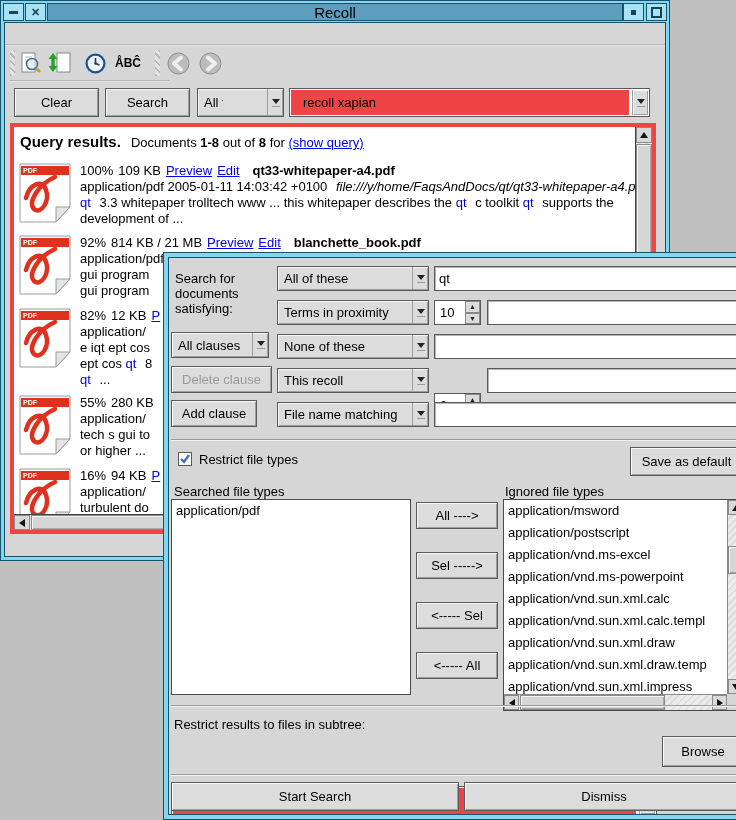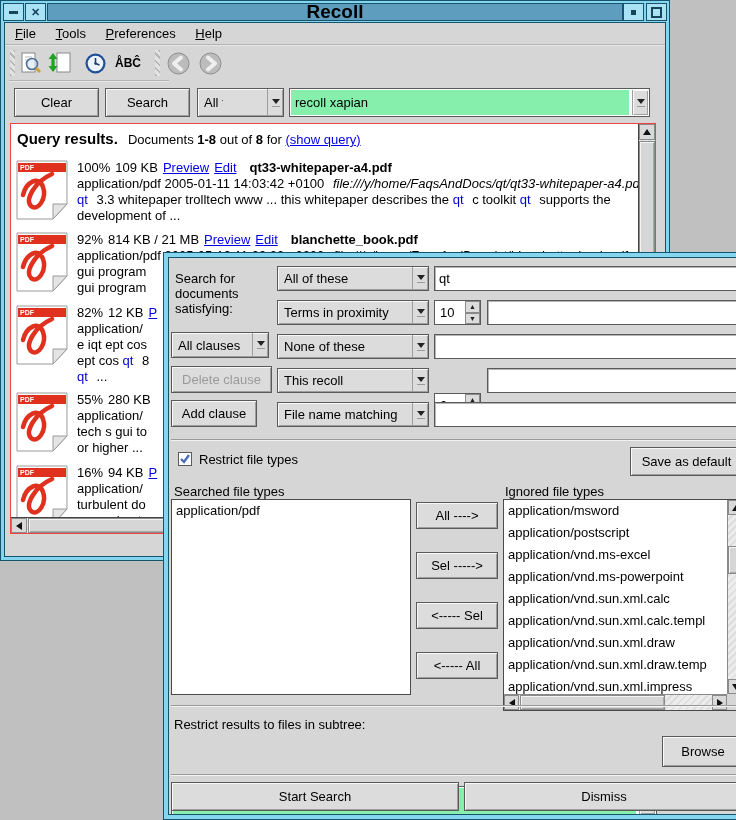--- a/index.html
+++ b/index.html
@@ -12,21 +12,21 @@
   .abs{position:absolute;}
 
   
   .xwin{position:absolute;background:var(--frame);border:1px solid var(--framedark);}
   .titlebar{position:absolute;top:2px;left:2px;right:2px;height:18px;display:flex;}
   .tb-btn{width:21px;height:18px;background:#a9e2f5;border:1px solid var(--framedark);
           display:flex;align-items:center;justify-content:center;margin-right:1px;}
   .tb-btn:last-child{margin-right:0;margin-left:1px;}
   .tb-title{flex:1;background:var(--titlebar);border:1px solid var(--framedark);
             display:flex;align-items:center;justify-content:center;
-            font-weight:bold;font-size:19px;color:#000;}
+            font-weight:normal;font-size:15px;color:#000;}
   .glyph-min{width:9px;height:3px;background:#16455a;}
   .glyph-close{font-size:11px;line-height:1;color:#16455a;font-weight:bold;}
   .glyph-dot{width:5px;height:5px;background:#16455a;}
   .glyph-max{width:11px;height:11px;border:2px solid #16455a;}
   .wcontent{position:absolute;top:21px;left:3px;right:3px;bottom:3px;
             background:#d6d6d6;border:1px solid var(--framedark);overflow:hidden;}
 
   
   .raised{background:#dcdcdc;border:1px solid #5a5a5a;
           box-shadow:inset 1px 1px 0 #f8f8f8, inset -1px -1px 0 #9e9e9e;}
@@ -37,21 +37,21 @@
   .cb-arrow{width:16px;align-self:stretch;border-left:1px solid #9e9e9e;
             display:flex;flex-direction:column;align-items:center;justify-content:center;}
   .cb-arrow .tri{width:0;height:0;border-left:4px solid transparent;border-right:4px solid transparent;
                  border-top:5px solid #222;}
   .cb-arrow .bar{width:8px;height:1px;background:#9a9a9a;margin-top:2px;}
   .qinput{background:#fff;border:1px solid #5a5a5a;box-shadow:inset 1px 1px 0 #b5b5b5;
           font-family:"Liberation Sans",sans-serif;font-size:13px;padding-left:4px;}
   input.qinput{outline:none;}
   .combo-edit{background:#fff;border:1px solid #5a5a5a;position:relative;}
   .combo-edit input{position:absolute;left:1px;top:1px;bottom:1px;right:20px;border:none;outline:none;
-                    font-family:"Liberation Sans",sans-serif;font-size:13px;padding-left:4px;background:#86efac;}
+                    font-family:"Liberation Sans",sans-serif;font-size:13px;padding-left:12px;background:#ef4444;}
   .combo-edit .cb-arrow{position:absolute;right:1px;top:1px;bottom:1px;background:#dcdcdc;
             border-left:1px solid #9e9e9e;box-shadow:inset 1px 1px 0 #f8f8f8, inset -1px -1px 0 #9e9e9e;}
   .qspin{background:#fff;border:1px solid #5a5a5a;position:relative;}
   .qspin input{position:absolute;left:1px;top:1px;bottom:1px;right:16px;border:none;outline:none;
                font-family:"Liberation Sans",sans-serif;font-size:13px;padding-left:4px;}
   .spin-col{position:absolute;right:0;top:0;bottom:0;width:15px;display:flex;flex-direction:column;}
   .spin-btn{flex:1;background:#dcdcdc;border:1px solid #8a8a8a;display:flex;align-items:center;justify-content:center;font-size:7px;line-height:1;color:#222;}
   .sep{height:2px;border-top:1px solid #9a9a9a;border-bottom:1px solid #f2f2f2;}
   .groove{height:2px;background:linear-gradient(#9a9a9a,#fff);}
   .qcheck{width:14px;height:14px;background:#fff;border:1px solid #5a5a5a;
@@ -101,26 +101,20 @@
     <div class="tb-title">Recoll</div>
     <div class="tb-btn">
         <div class="glyph-dot"></div>
       </div>
     <div class="tb-btn">
         <div class="glyph-max"></div>
       </div>
   </div>
   <div class="wcontent">
 
-    <div class="abs" style="left:0;top:0;right:0;height:21px;padding-left:3px;">
-      <div class="menu-item"><span class="u">F</span><span>ile</span></div>
-      <div class="menu-item"><span class="u">T</span><span>ools</span></div>
-      <div class="menu-item"><span class="u">P</span><span>references</span></div>
-      <div class="menu-item"><span class="u">H</span><span>elp</span></div>
-    </div>
     <div class="groove abs" style="left:0;right:0;top:21px;"></div>
 
     <div class="abs" style="left:0;top:23px;right:0;height:33px;">
       <div class="tb-handle" style="left:5px;"></div>
       <div class="tool-ico" style="left:13px;">
         <svg width="24" height="24" viewBox="0 0 24 24">
           <rect x="3" y="2" width="13" height="19" fill="#ffffff" stroke="#888888"></rect>
           <line x1="6" y1="6" x2="13" y2="6" stroke="#bbb"></line>
             <line x1="6" y1="9" x2="13" y2="9" stroke="#bbb"></line>
           <circle cx="13" cy="13" r="5.5" fill="#dce8f2" fill-opacity="0.7" stroke="#4a6e96" stroke-width="1.6"></circle>
@@ -177,21 +171,21 @@
         </span>
     </div>
     <div class="combo-edit abs" style="left:284px;top:65px;width:361px;height:29px;">
       <input value="recoll xapian" style="">
       <span class="cb-arrow">
           <span class="tri"></span>
           <span class="bar"></span>
         </span>
     </div>
 
-    <div class="abs" style="left:5px;top:100px;width:646px;height:411px;border:1px solid #ef4444;background:#fff;">
+    <div class="abs" style="left:5px;top:100px;width:646px;height:411px;border:4px solid #ef4444;background:#fff;">
 
       <div class="abs" style="left:0;top:0;right:17px;bottom:16px;overflow:hidden;background:#fff;">
         <div class="abs rline" style="left:6px;top:7px;">
           <span style="font-weight:bold;font-size:15px;margin-right:10px;">Query results.</span><span>Documents</span> <b>1-8</b> <span>out of</span> <b>8</b> <span>for</span> <span class="link">(show query)</span>
         </div>
 
         <div class="ritem" style="top:36px;height:72px;">
           <svg class="abs" style="left:5px;top:0;" width="52" height="60" viewBox="0 0 52 60">
             <path d="M1,1 H51 V44 L37,59 H1 Z" fill="#ffffff" stroke="#9a9a9a"></path>
             <path d="M51,44 L37,59 L37,44 Z" fill="#e4e4e4" stroke="#9a9a9a"></path>

